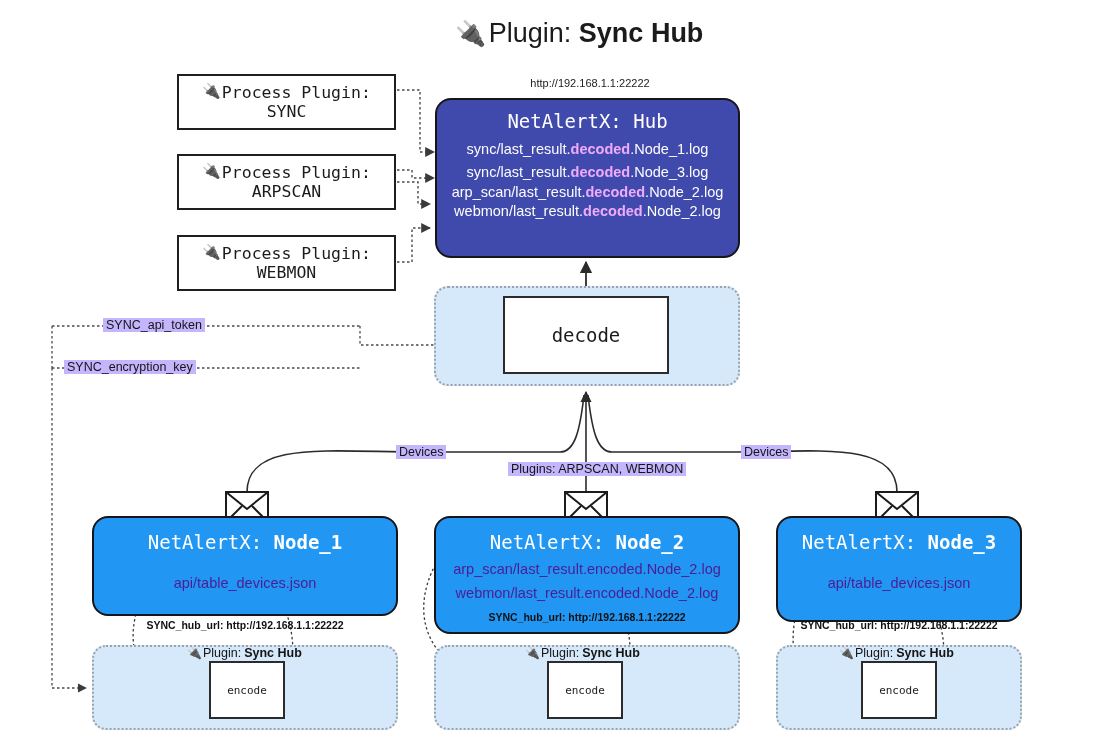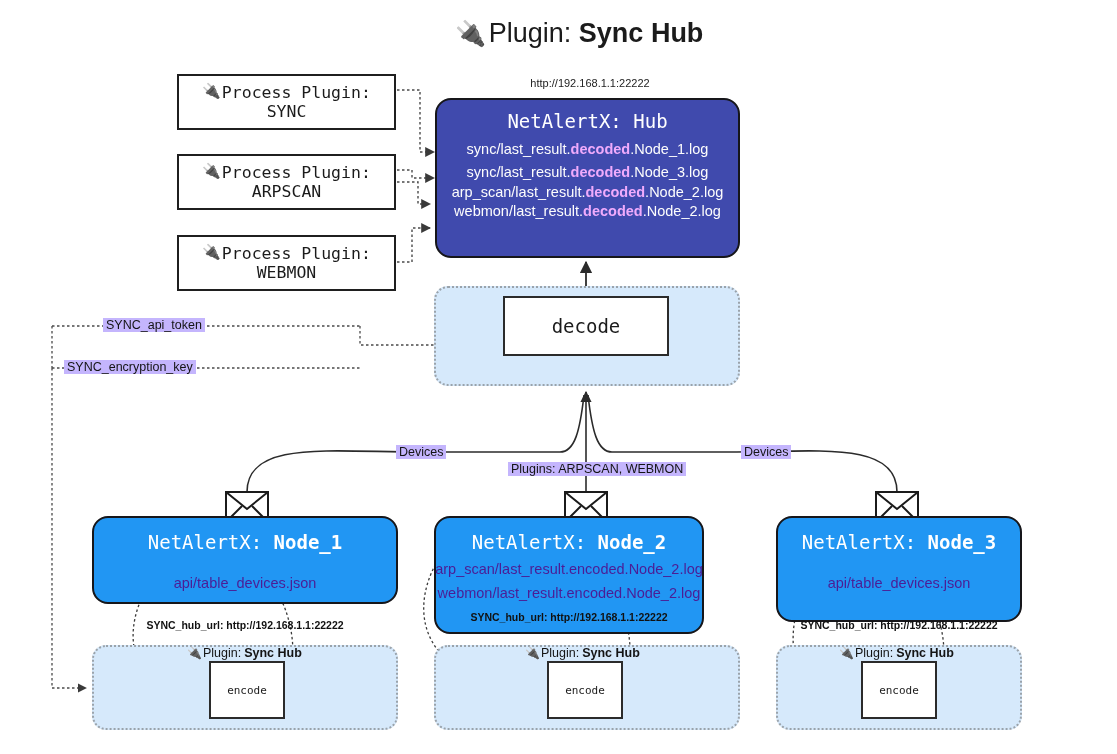--- a/index.html
+++ b/index.html
@@ -111,21 +111,21 @@
   .container-box {
     background: #d6e9fb;
     border: 2px dotted #9aa3ab;
     border-radius: 14px;
   }
   #decode-container { left: 434px; top: 286px; width: 306px; height: 100px; }
   .decode-box {
     left: 503px;
     top: 296px;
     width: 166px;
-    height: 60px;
+    height: 78px;
     background: #ffffff;
     border: 2px solid #2b2b2b;
     display: flex;
     align-items: center;
     justify-content: center;
     font-family: "DejaVu Sans Mono", "Liberation Mono", monospace;
     font-size: 19px;
     color: #1b1b1b;
   }
 
@@ -151,22 +151,22 @@
     color: #4c1d95;
     white-space: nowrap;
   }
   .node-foot {
     font-size: 10.5px;
     font-weight: bold;
     color: #111;
     white-space: nowrap;
   }
 
-  #node1 { left: 92px;  top: 516px; width: 306px; height: 88px; }
-  #node2 { left: 434px; top: 516px; width: 270px; height: 118px; }
+  #node1 { left: 92px;  top: 516px; width: 306px; height: 100px; }
+  #node2 { left: 434px; top: 516px; width: 306px; height: 118px; }
   #node3 { left: 776px; top: 516px; width: 246px; height: 106px; }
 
   #node1 .node-line { margin-top: 22px; }
   #node1 .node-foot { margin-top: 28px; }
   #node2 .node-line { margin-top: 8px; }
   #node2 .node-foot { margin-top: 10px; }
   #node3 .node-line { margin-top: 22px; }
   #node3 .node-foot { margin-top: 28px; }
 
   

